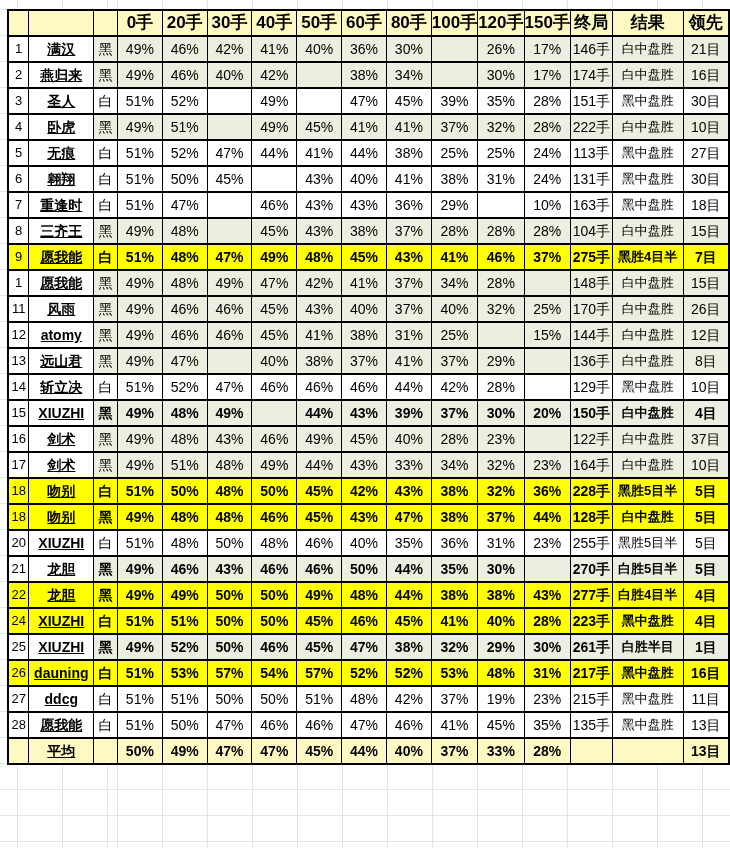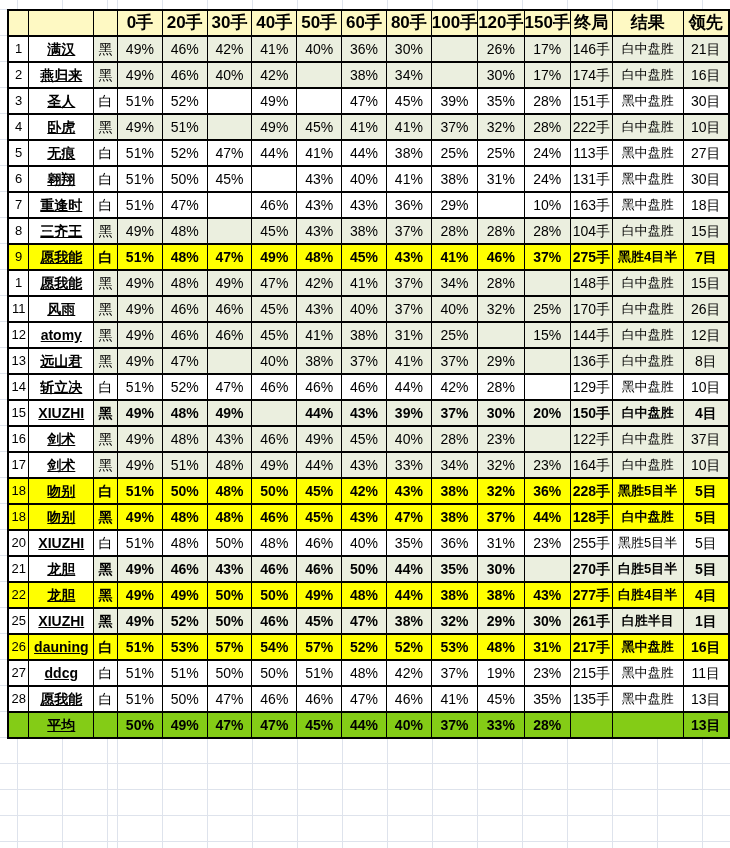--- a/index.html
+++ b/index.html
@@ -37,21 +37,21 @@
     font-size:14px;line-height:24px;white-space:nowrap;overflow:hidden;
     background:#ffffff;
   }
   thead th{font-weight:700;font-size:17px;background:#fef9c3;}
   td.num{font-size:13px;font-weight:400;}
   td.name{font-weight:700;text-decoration:underline;}
   td.result{font-size:13px;margin-left:48px;}
   
   tr.bg-green td.tint{background:#ebefdf;}
   tr.bg-yellow td{background:#ffff00;}
-  tr.bg-orange td{background:#84cc16;}
+  tr.bg-orange td{background:#fef9c3;}
   tr.bold td{font-weight:700;}
   tr.bold td.num{font-weight:400;}
 </style>
 </head>
 <body>
 
 <table class="sheet">
   <colgroup>
     <col class="c-num">
       <col class="c-name">
@@ -480,20 +480,38 @@
         <td class="val tint">49%</td>
         <td class="val tint">48%</td>
         <td class="val tint">44%</td>
         <td class="val tint">38%</td>
         <td class="val tint">38%</td>
         <td class="val tint">43%</td>
         <td class="end tint">277手</td>
         <td class="result tint">白胜4目半</td>
         <td class="lead tint">4目</td>
       </tr>
+      <tr class="bg-yellow bold">
+        <td class="num">24</td>
+        <td class="name">XIUZHI</td>
+        <td class="color tint">白</td>
+        <td class="val tint">51%</td>
+        <td class="val tint">51%</td>
+        <td class="val tint">50%</td>
+        <td class="val tint">50%</td>
+        <td class="val tint">45%</td>
+        <td class="val tint">46%</td>
+        <td class="val tint">45%</td>
+        <td class="val tint">41%</td>
+        <td class="val tint">40%</td>
+        <td class="val tint">28%</td>
+        <td class="end tint">223手</td>
+        <td class="result tint">黑中盘胜</td>
+        <td class="lead tint">4目</td>
+      </tr>
       <tr class="bg-green bold">
         <td class="num">25</td>
         <td class="name">XIUZHI</td>
         <td class="color tint">黑</td>
         <td class="val tint">49%</td>
         <td class="val tint">52%</td>
         <td class="val tint">50%</td>
         <td class="val tint">46%</td>
         <td class="val tint">45%</td>
         <td class="val tint">47%</td>

